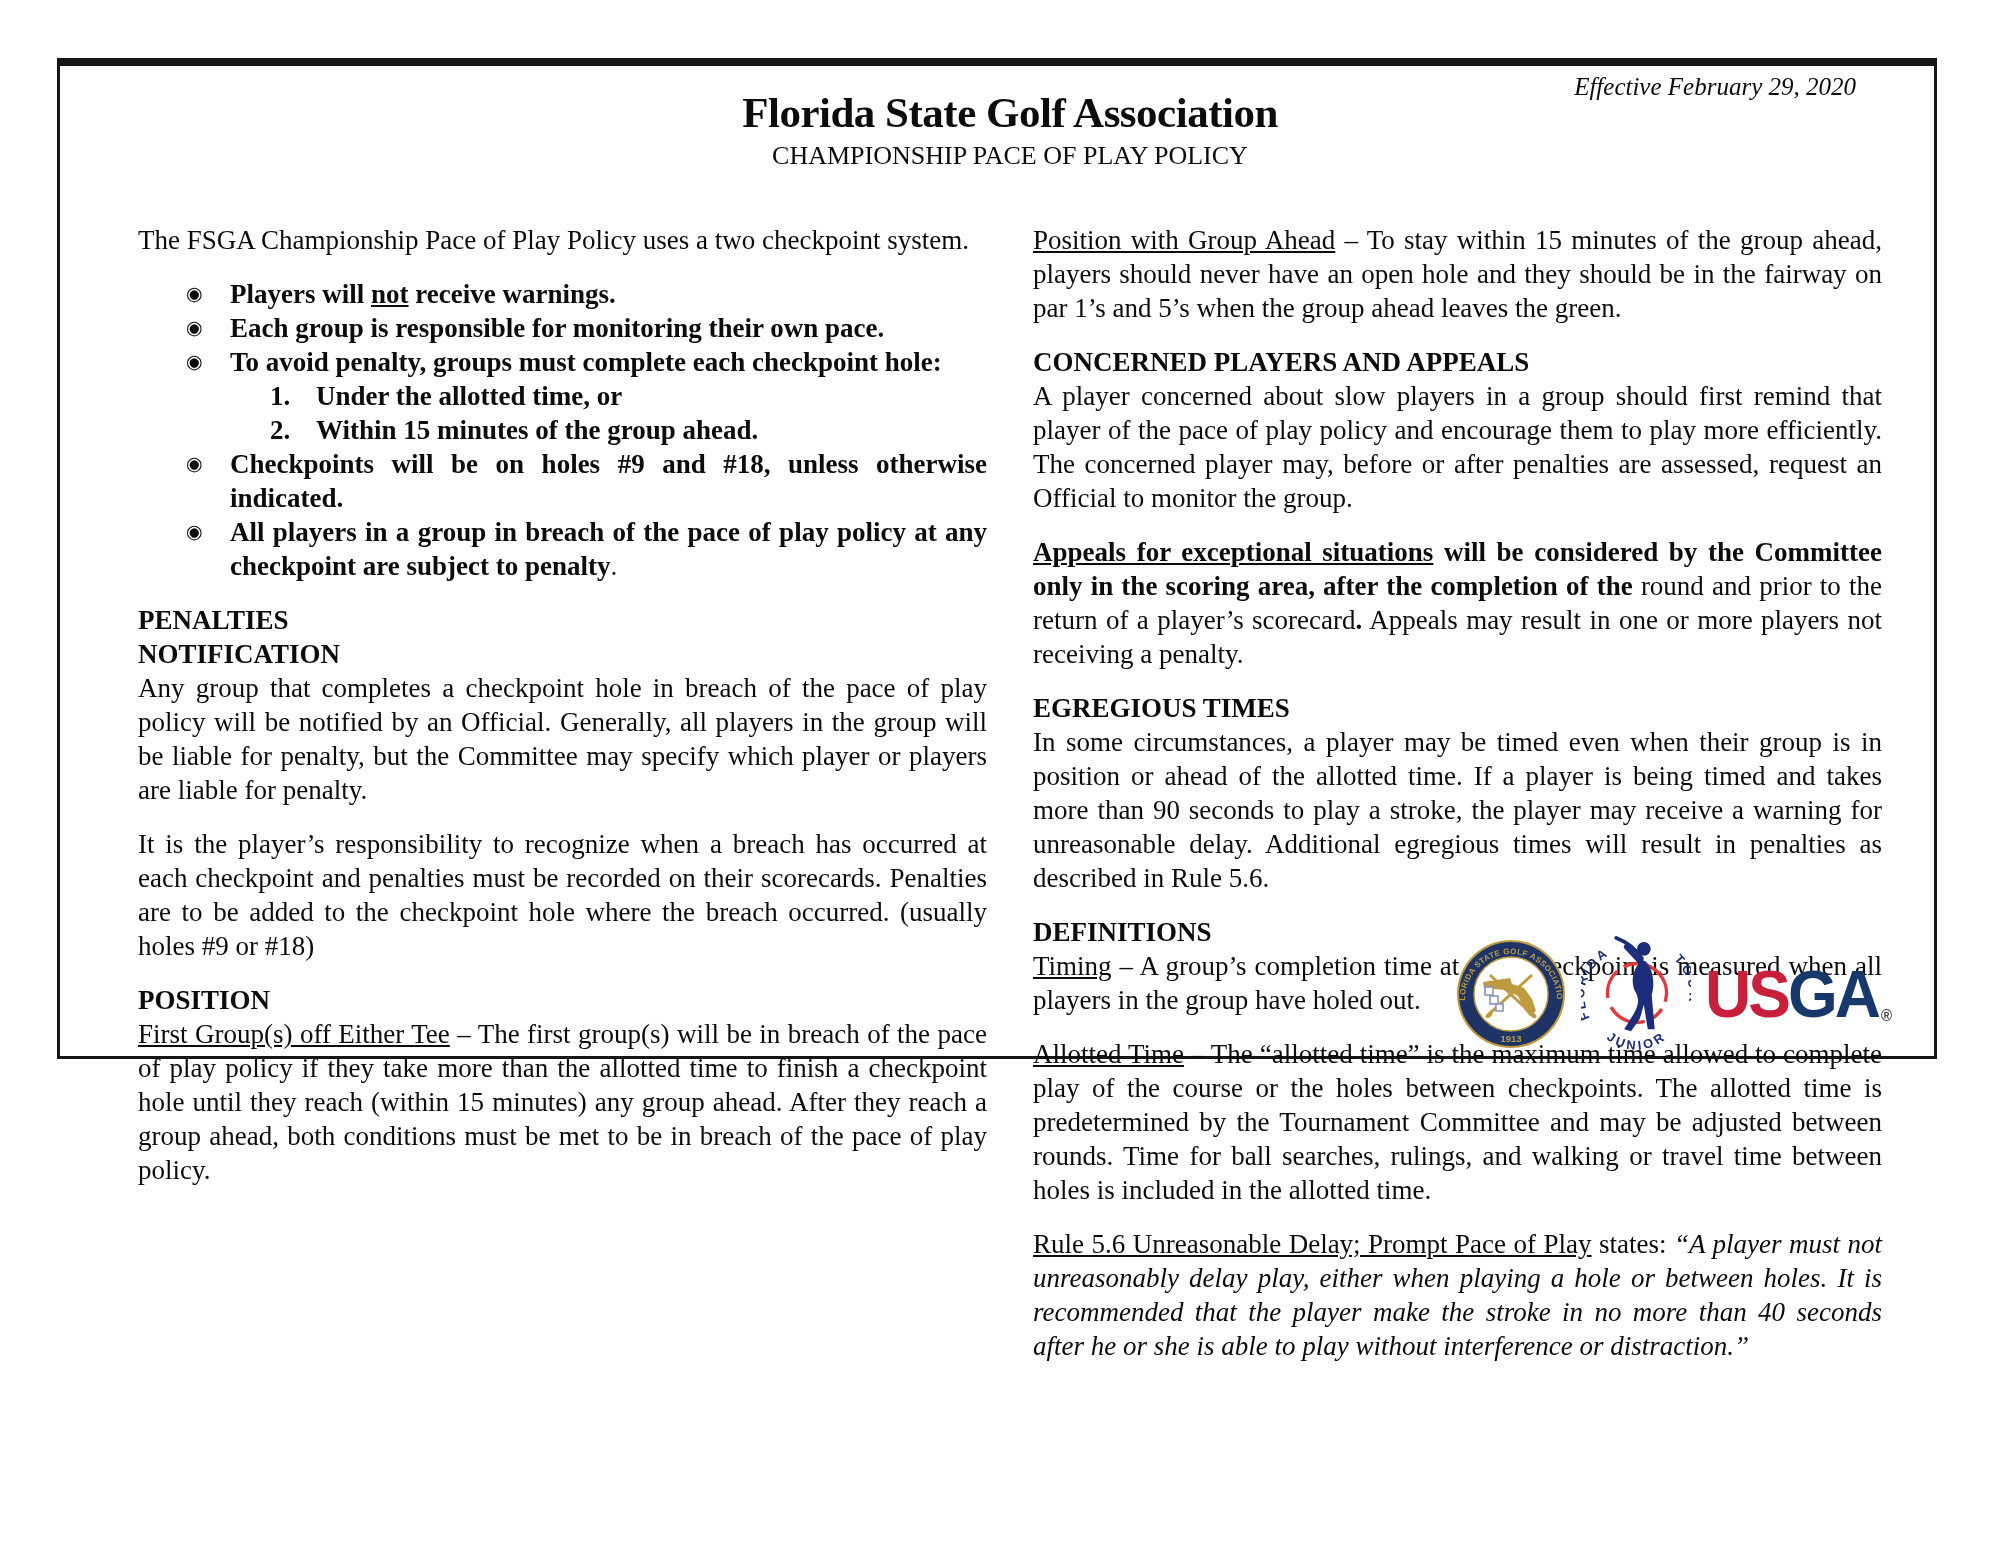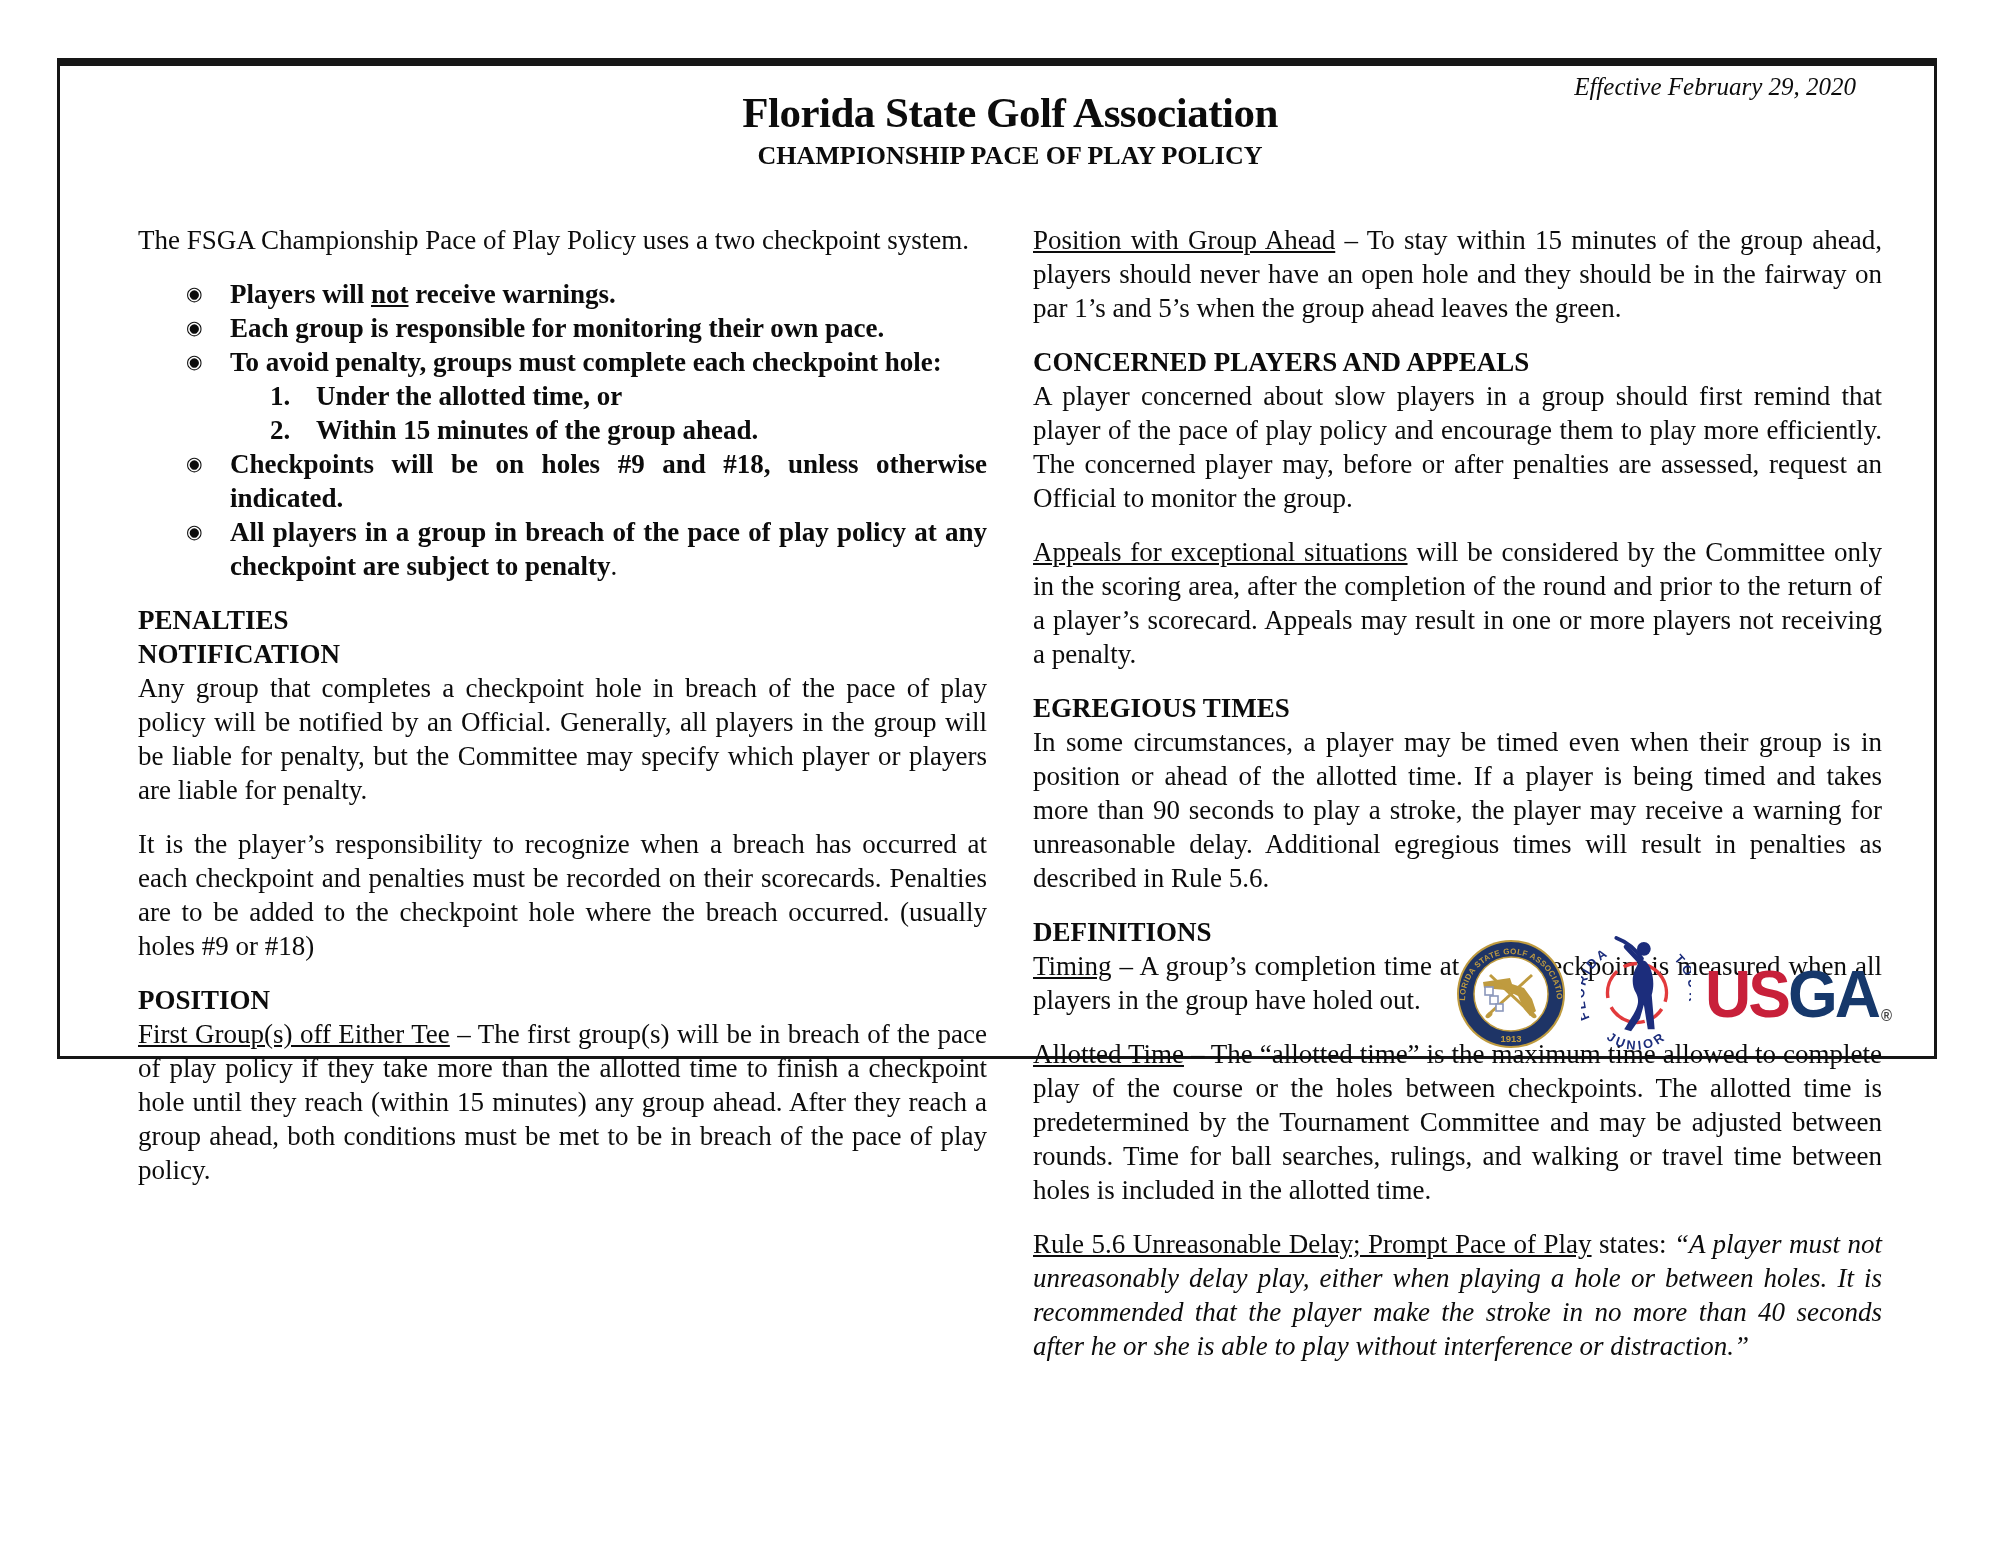--- a/index.html
+++ b/index.html
@@ -33,21 +33,21 @@
     font-size: 43px;
     line-height: 50px;
     font-weight: bold;
     letter-spacing: -0.5px;
   }
   h2.subtitle {
     margin: 2px 0 0 0;
     text-align: center;
     font-size: 26px;
     line-height: 31px;
-    font-weight: bold;
+    font-weight: normal;
   }
   .columns {
     display: flex;
     gap: 46px;
     margin-top: 52px;
     font-size: 27px;
     line-height: 34px;
   }
   .col { flex: 1 1 0; min-width: 0; }
   p.para {
@@ -72,21 +72,21 @@
   }
   ul.blist > li > .blt {
     position: absolute;
     left: -44px; top: 0px;
     font-size: 19px;
     font-weight: normal;
   }
   .numitem { margin-left: 40px; font-weight: bold; }
   .numitem .num { display: inline-block; width: 46px; }
   .u  { text-decoration: underline; }
-  .b  { font-weight: normal; }
+  .b  { font-weight: bold; }
   .i  { font-style: italic; }
   .rg { font-weight: normal; }
   
   .logos {
     position: absolute;
     right: 42px; bottom: 2px;
     display: flex;
     align-items: center;
     gap: 14px;
   }

